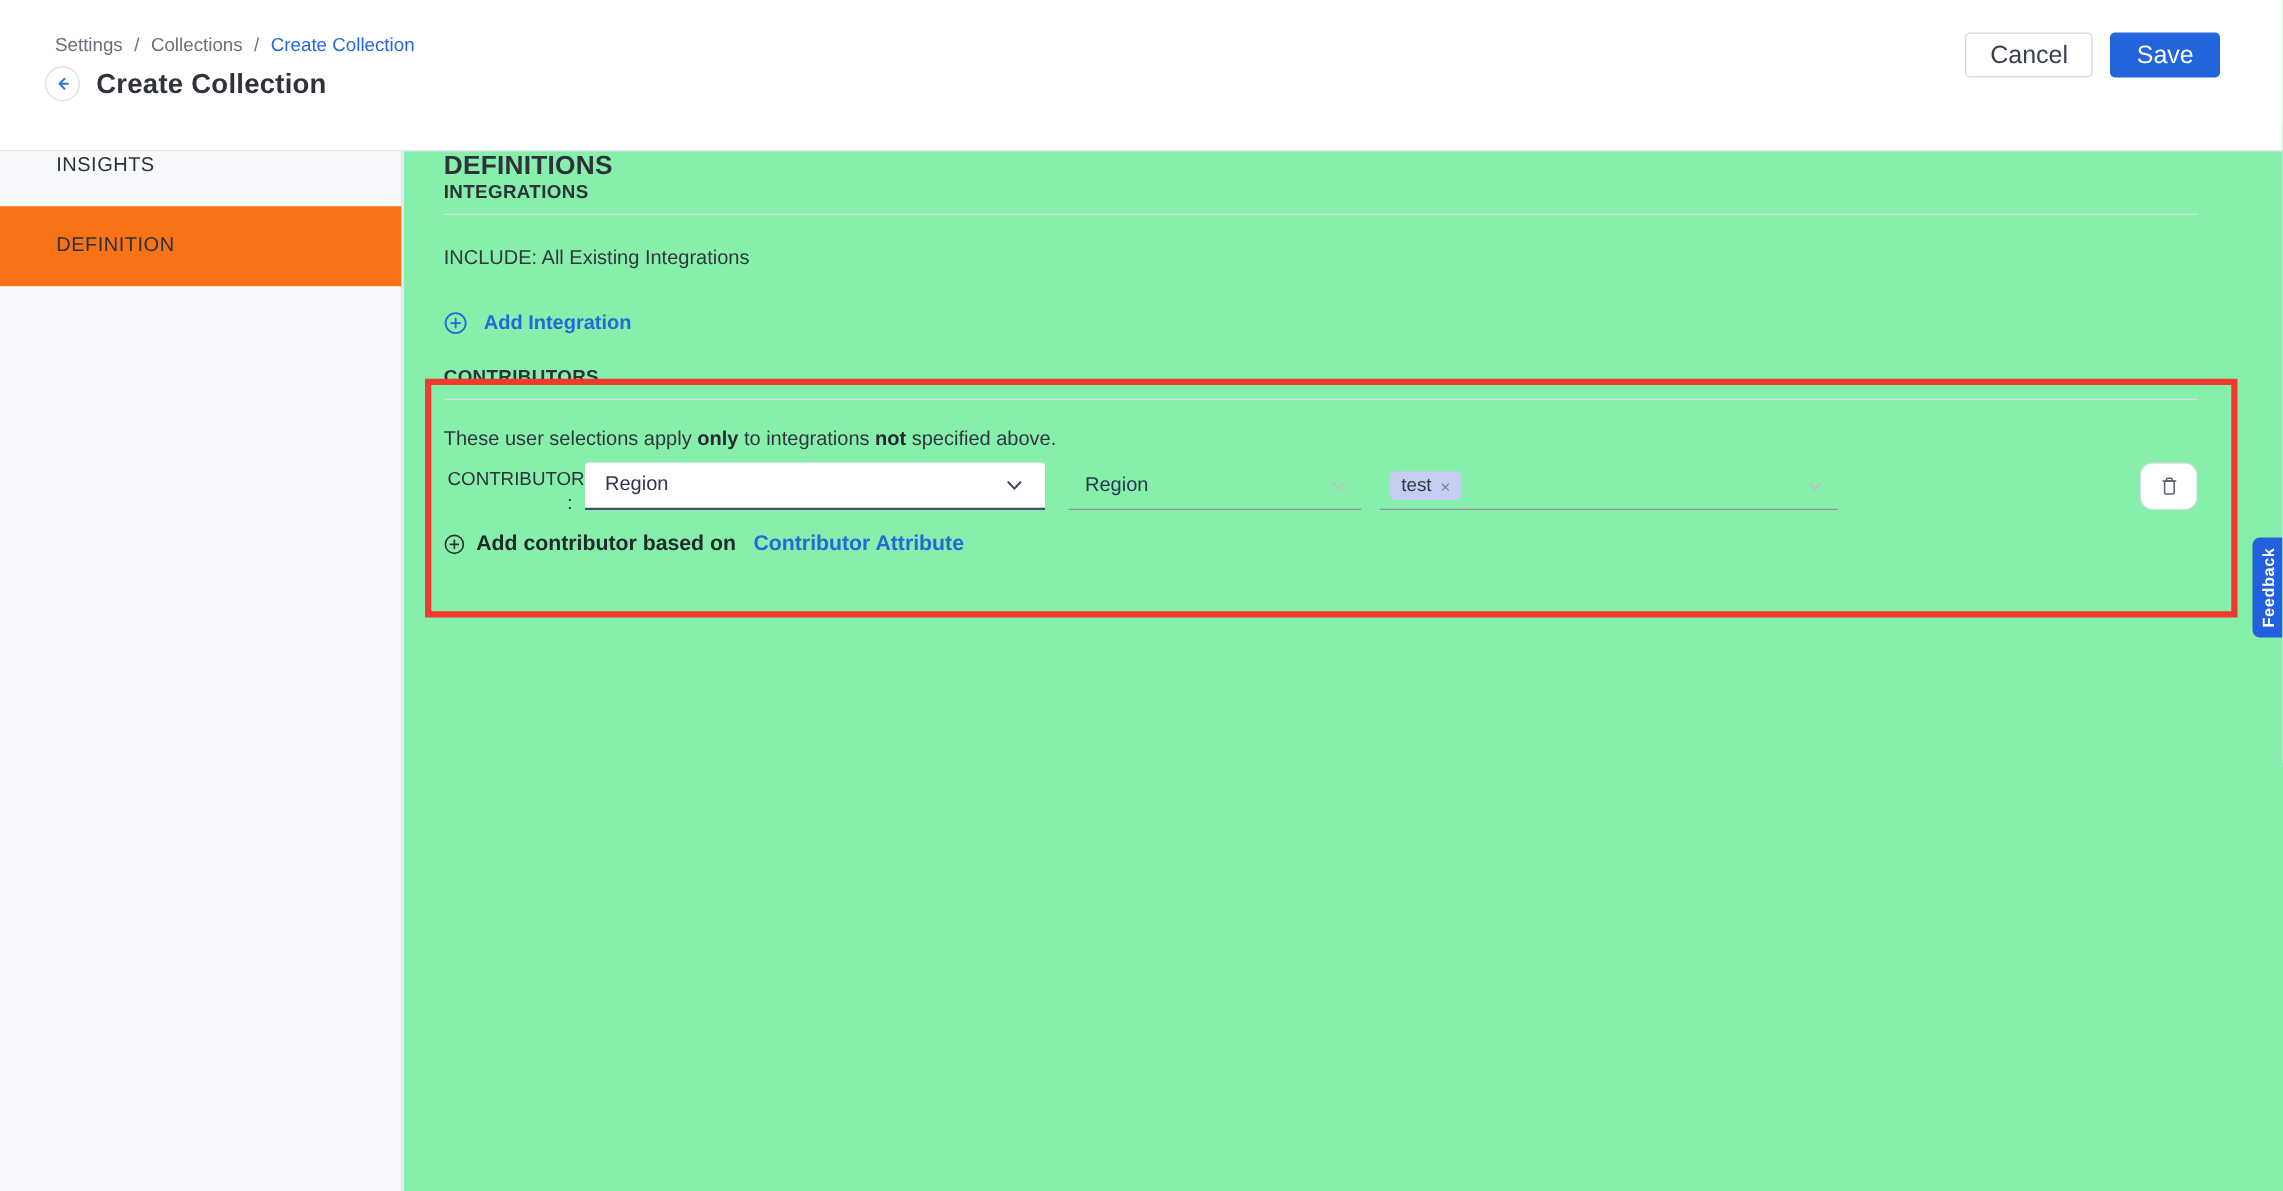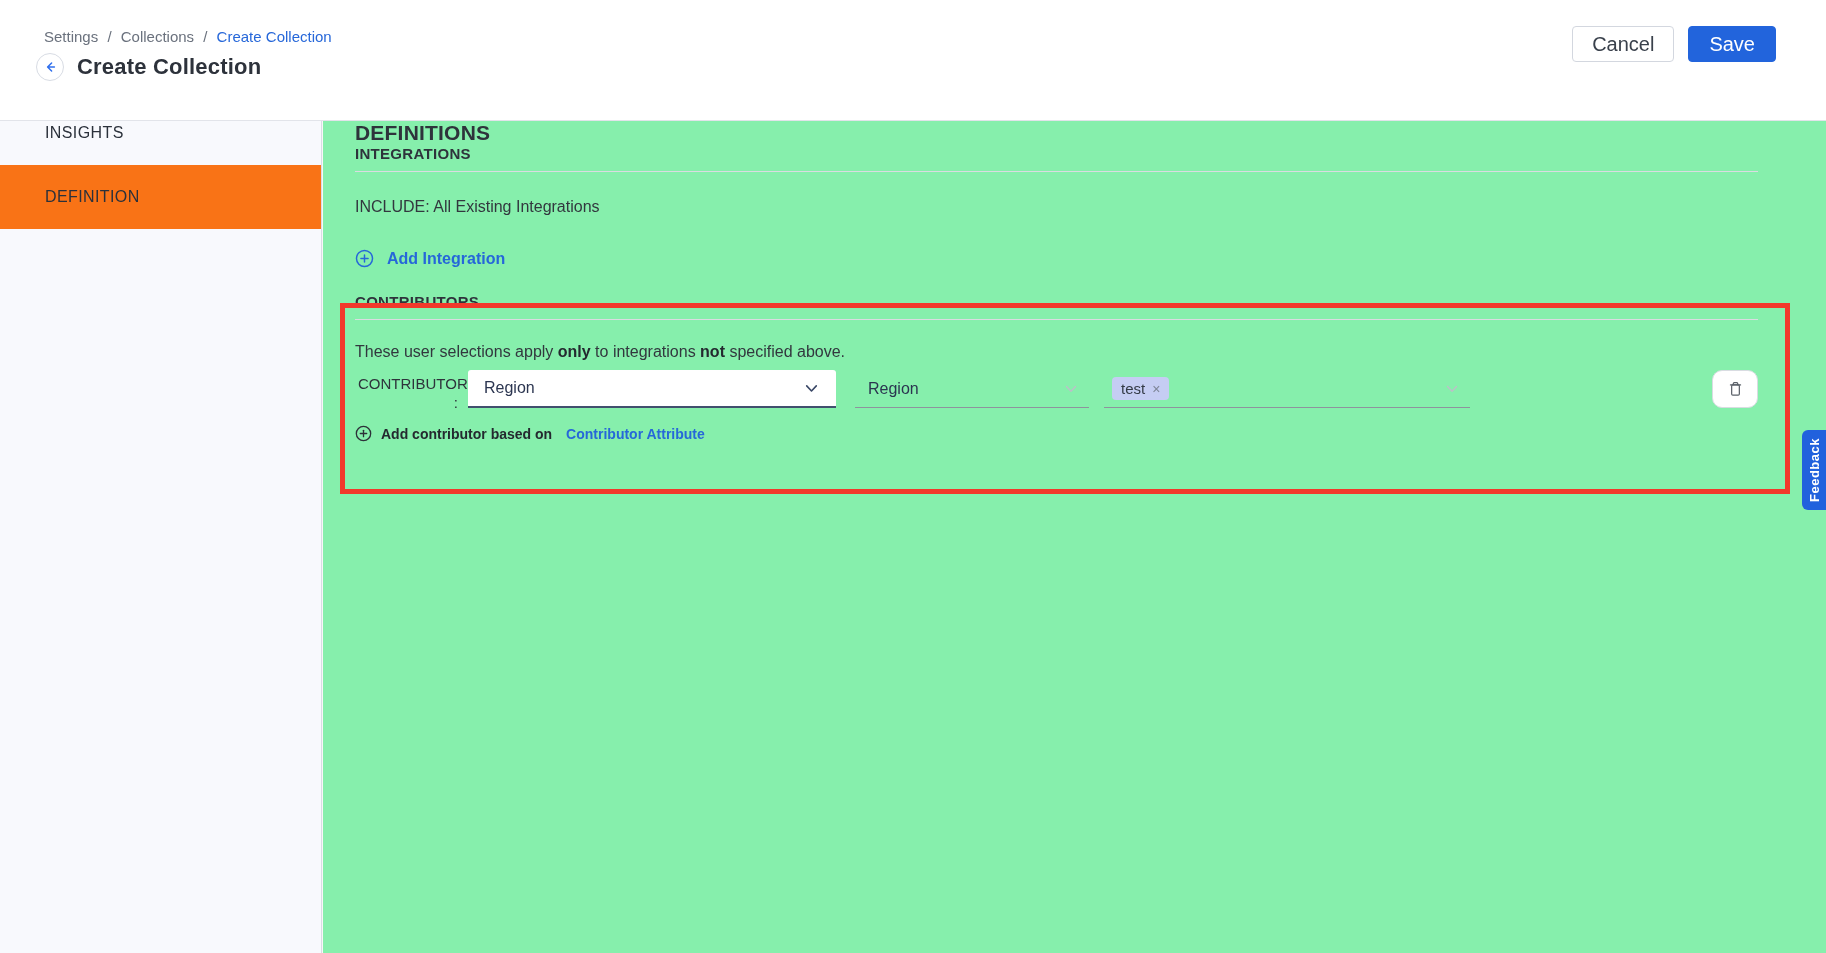--- a/index.html
+++ b/index.html
@@ -85,21 +85,21 @@
     background: #c5cdf3; border-radius: 4px; padding: 3px 9px;
     font-size: 15px; color: #333a46; display: flex; align-items: center; gap: 7px;
   }
   .tag-x { color: #7d8496; font-size: 14px; cursor: pointer; line-height: 1; }
   .trash-btn {
     margin-left: auto; width: 46px; height: 38px; background: #fff;
     border: 1px solid #d9dce2; border-radius: 10px;
     display: flex; align-items: center; justify-content: center; cursor: pointer; color: #5a6068;
   }
   .add-contrib {
-    margin-top: 13px; gap: 9px; font-size: 14px; font-weight: bold; color: #24292f;
+    margin-top: 13px; gap: 9px; font-size: 17px; font-weight: bold; color: #24292f;
   }
   .add-contrib .attr-link { color: #2667d9; margin-left: 5px; cursor: pointer; }
   .plus-blue { color: #2667d9; flex: none; }
   .plus-dark { color: #2c3138; flex: none; }
 
   
   .red-overlay {
     position: absolute; left: 17px; top: 202px; width: 1450px; height: 191px;
     border: 5px solid #f2392b; pointer-events: none; z-index: 3;
   }

